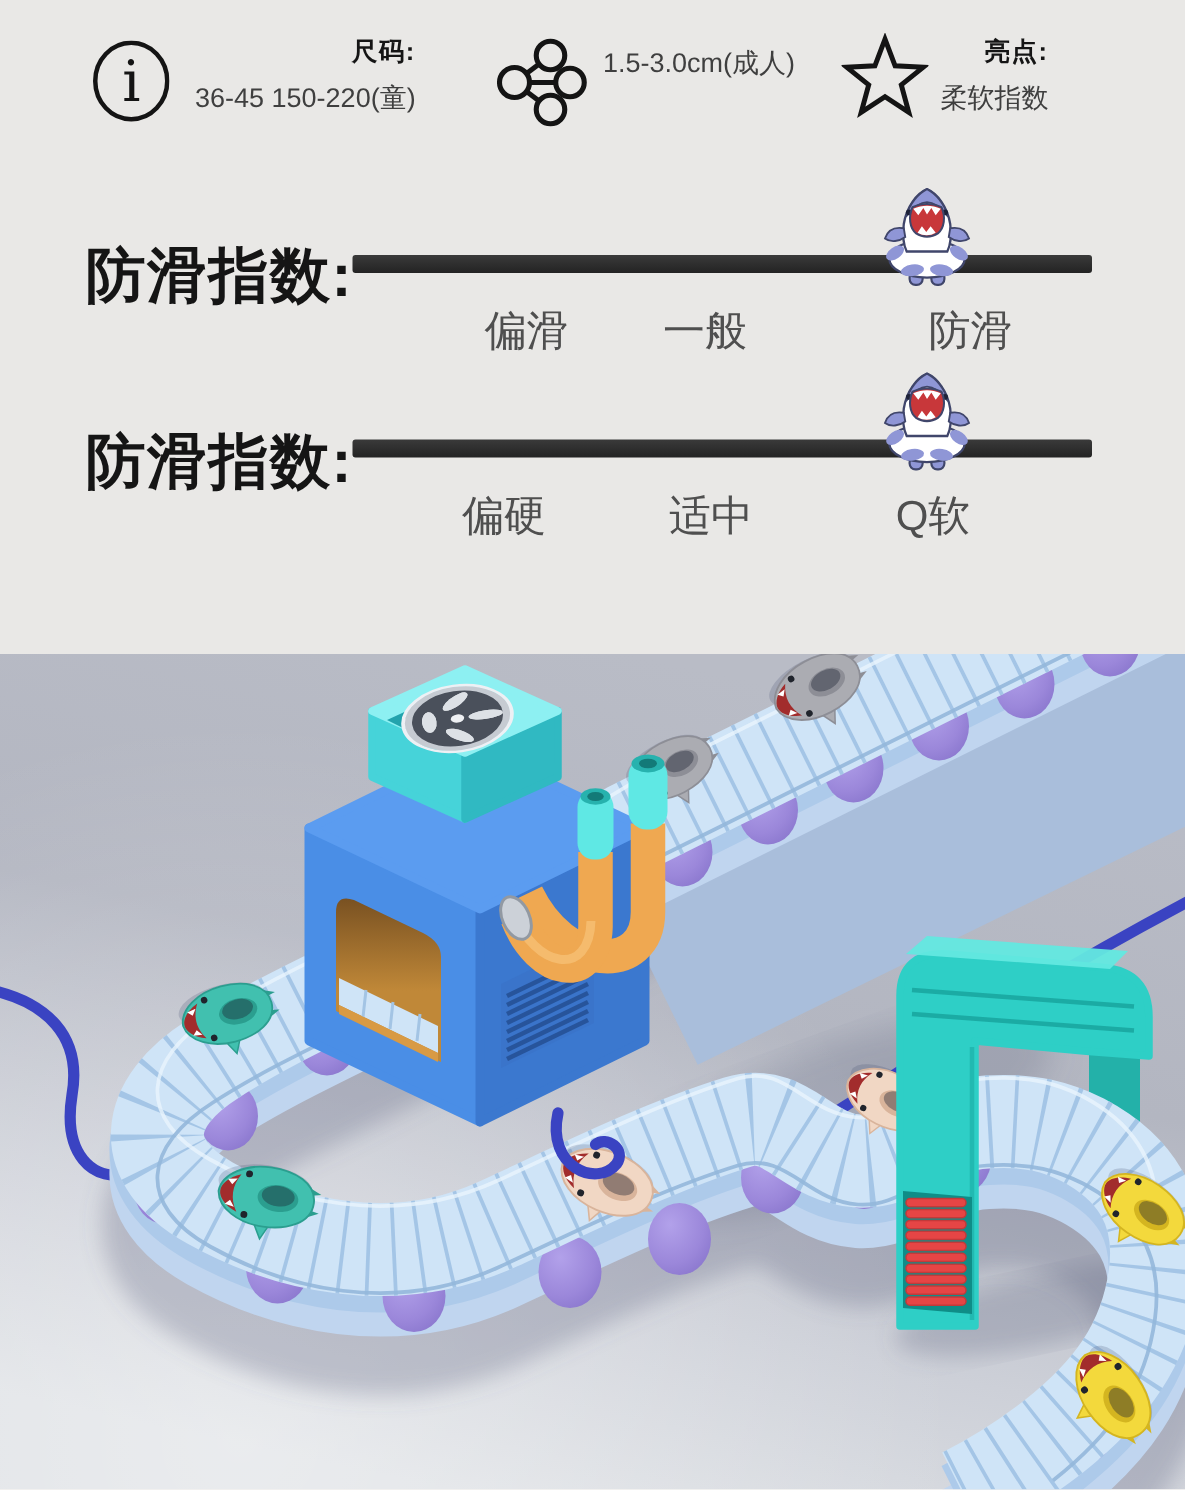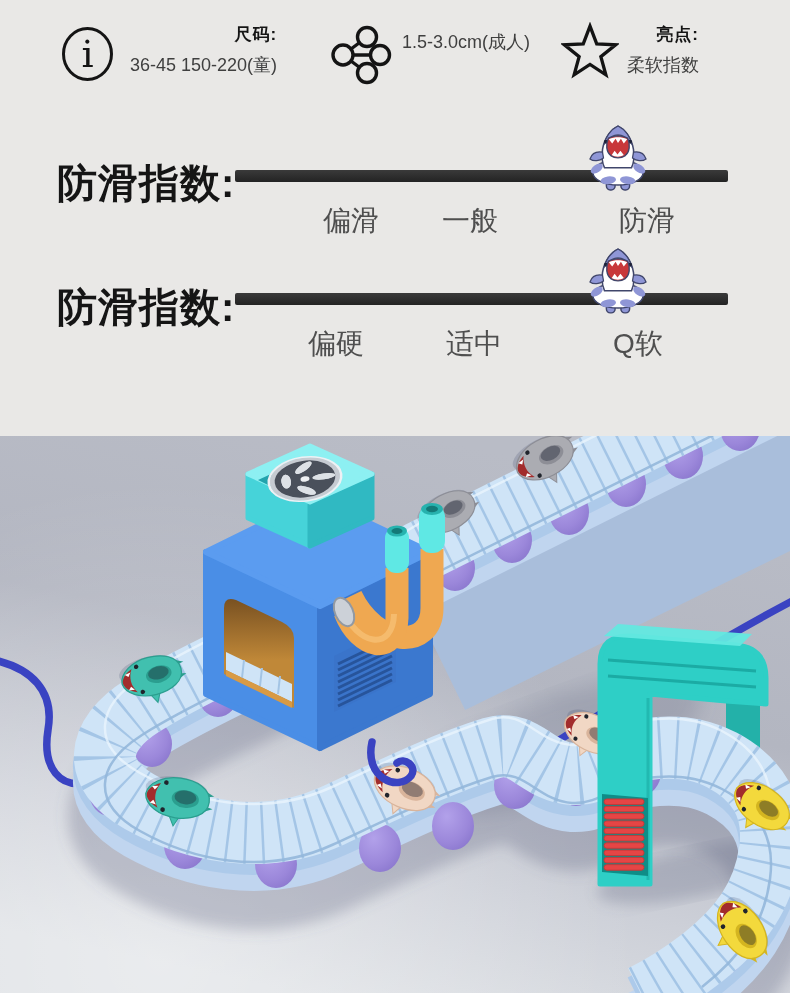--- a/index.html
+++ b/index.html
@@ -96,21 +96,21 @@
   </div>
 
   <div>
     <div class="abs index-title" style="left:57px;top:280px;">防滑指数:</div>
     <div class="abs index-bar" style="left:235px;top:293px;width:493px;height:12px;"></div>
     <svg class="abs" style="left:589px;top:246px;" width="58" height="70" viewBox="0 0 60 72">
       <use href="#mascot-shape"></use>
     </svg>
     <div class="abs tick" style="left:336px;top:325px;">偏硬</div>
     <div class="abs tick" style="left:474px;top:325px;">适中</div>
-    <div class="abs tick" style="left:622px;top:325px;margin-left:16px;">Q软</div>
+    <div class="abs tick" style="left:622px;top:325px;">Q软</div>
   </div>
 
   <svg class="abs" style="left:0;top:436px;" width="790" height="557" viewBox="0 436 790 993" preserveAspectRatio="xMidYMin slice">
     <defs>
       <linearGradient id="floorG" gradientUnits="userSpaceOnUse" x1="420" y1="436" x2="300" y2="993">
         <stop offset="0" stop-color="var(--floor_top,#b9bcc6)"></stop>
         <stop offset="0.4" stop-color="#b3b6c1"></stop>
         <stop offset="0.75" stop-color="#cdd0d8"></stop>
         <stop offset="1" stop-color="var(--floor_bottom,#dde0e4)"></stop>
       </linearGradient>

